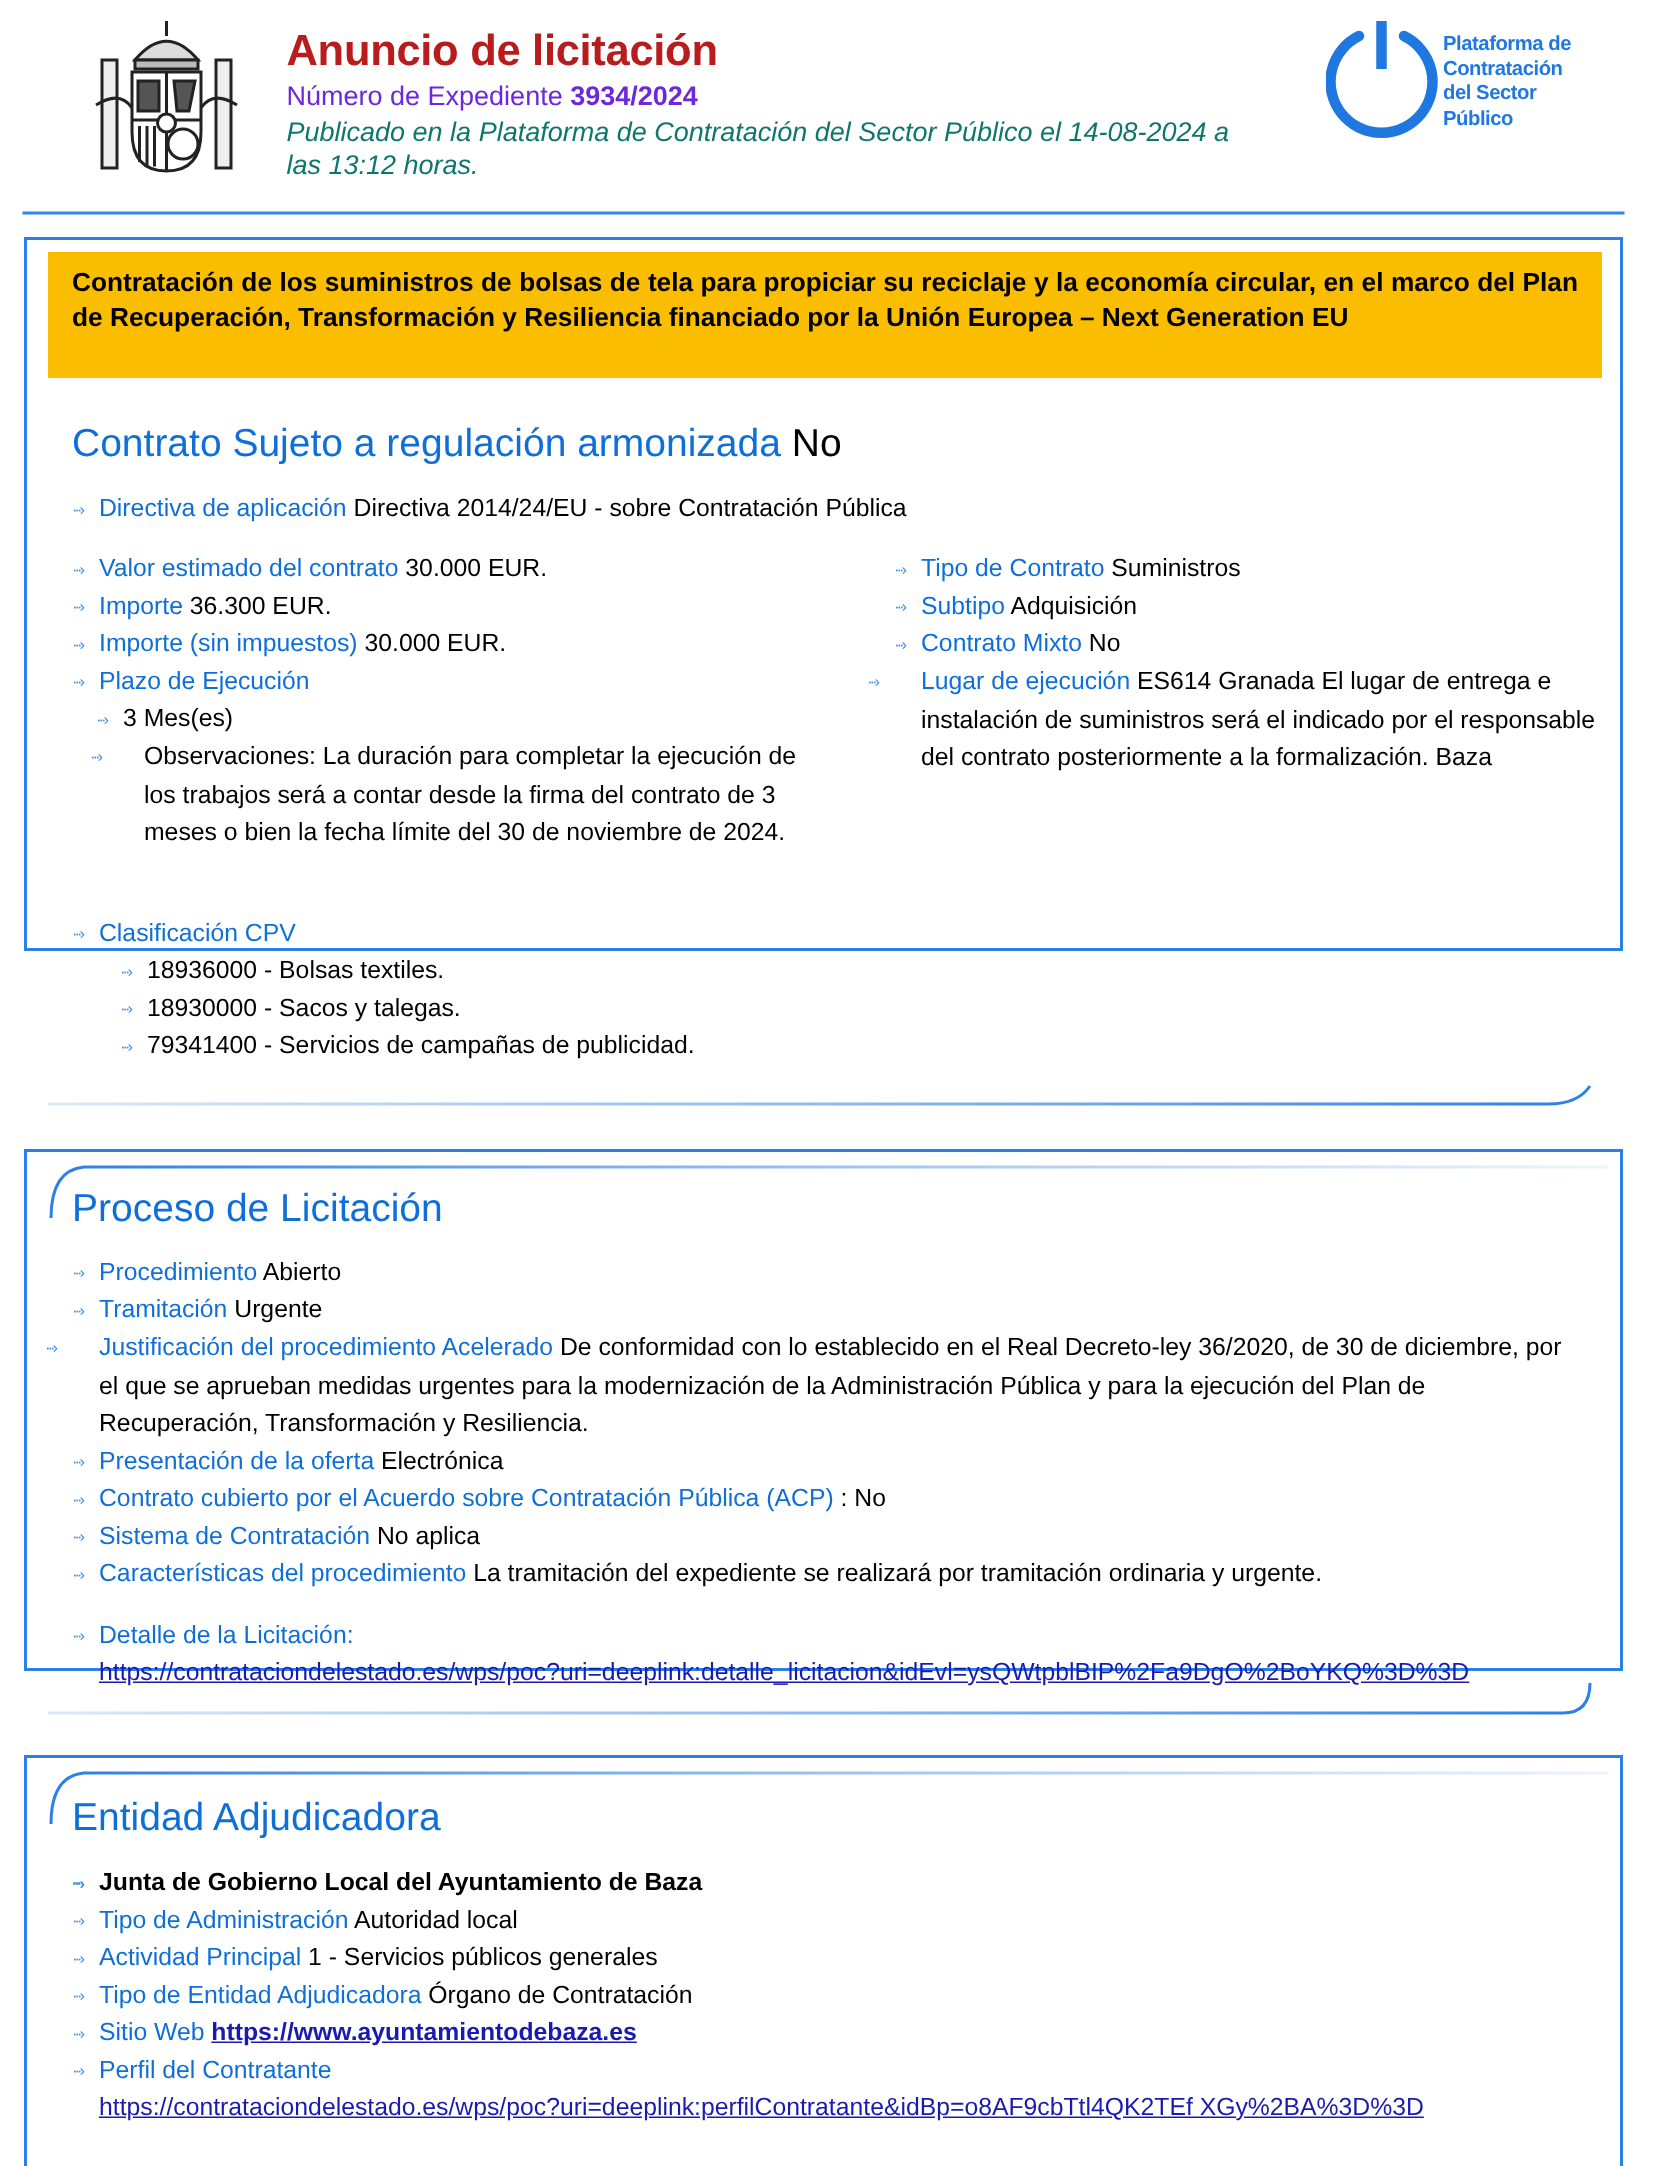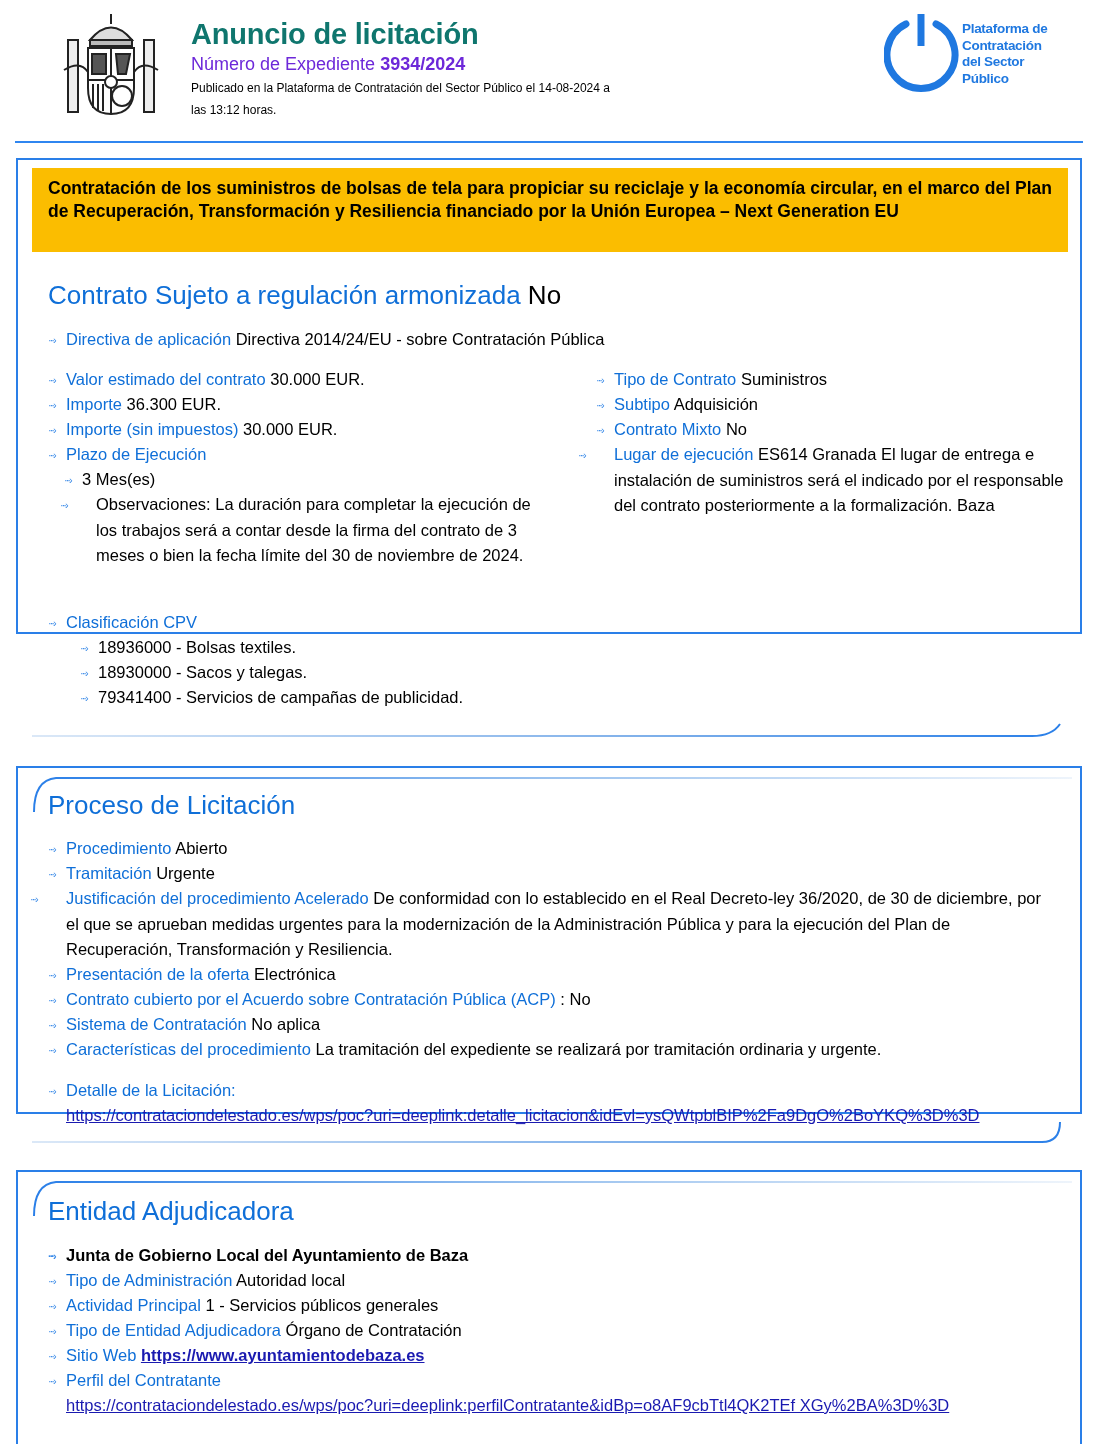--- a/index.html
+++ b/index.html
@@ -3,24 +3,24 @@
 <meta charset="utf-8">
 <style>
   * { box-sizing: border-box; margin: 0; padding: 0; }
   html, body { width: 1104px; height: 1444px; background: #ffffff; overflow: hidden; }
   body { font-family: "Liberation Sans", sans-serif; color: #000; position: relative; }
   a.link { color: #1a1ab0; text-decoration: underline; }
 
   
   .header { position: absolute; left: 0; top: 0; width: 1104px; height: 145px; }
   .coat { position: absolute; left: 60px; top: 10px; width: 102px; height: 110px; }
-  .h-title { position: absolute; left: 191px; top: 18px; font-size: 29px; font-weight: bold; color: #0f766e; letter-spacing: -0.2px; }
+  .h-title { position: absolute; left: 191px; top: 18px; font-size: 29px; font-weight: bold; color: #b91c1c; letter-spacing: -0.2px; }
   .h-exp { position: absolute; left: 191px; top: 54px; font-size: 18px; color: #6d28d9; }
   .h-exp b { font-weight: bold; }
-  .h-pub { position: absolute; left: 191px; top: 77px; width: 690px; font-size: 12px; line-height: 22px; color: #000000; }
+  .h-pub { position: absolute; left: 191px; top: 77px; width: 690px; font-size: 18px; line-height: 22px; color: #0f766e; font-style: italic; }
   .logo { position: absolute; left: 884px; top: 10px; width: 180px; height: 85px; }
   .logo-text { position: absolute; left: 962px; top: 21px; font-size: 13.5px; line-height: 16.5px; color: #1f78e0; font-weight: bold; letter-spacing: -0.3px; }
   .h-rule { position: absolute; left: 15px; top: 141px; width: 1068px; height: 2px; background: #2f86f0; }
 
   
   .panel { position: absolute; left: 16px; width: 1066px; border: 2px solid #2a7fe8; background: #fff; }
   .p1 { top: 158px; height: 476px; }
   .p2 { top: 766px; height: 348px; }
   .p3 { top: 1170px; height: 290px; border-bottom: none; }
 

